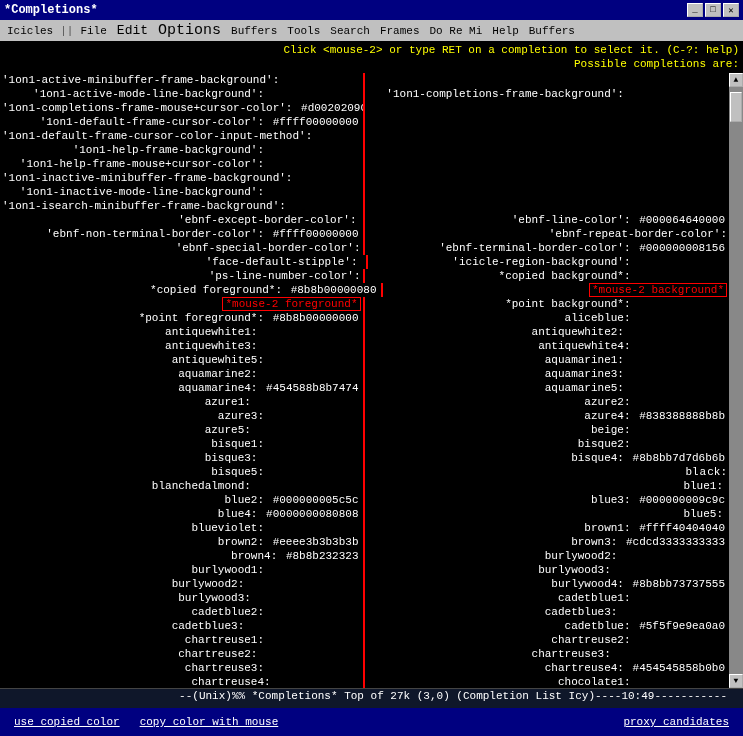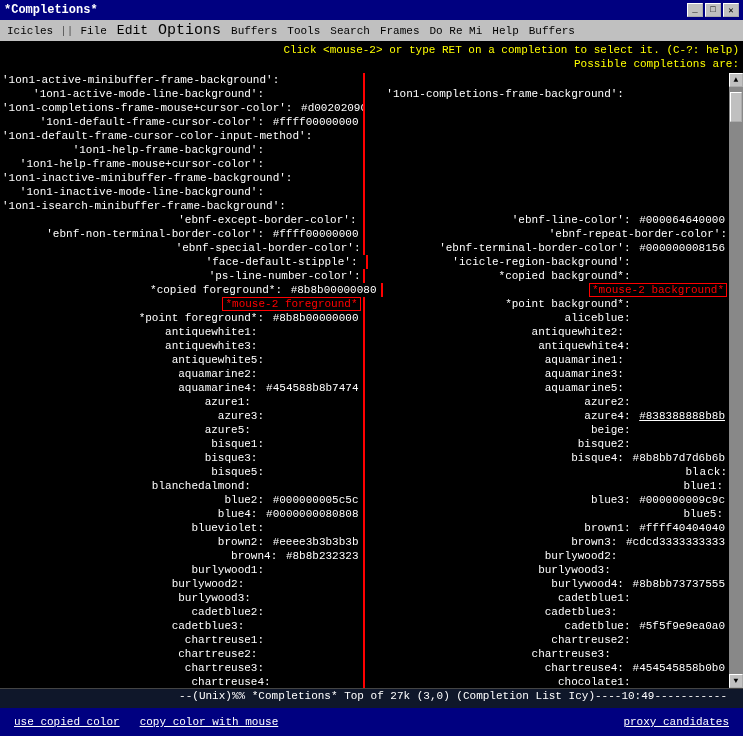--- a/index.html
+++ b/index.html
@@ -283,21 +283,21 @@
         <div style="flex:1;white-space:nowrap;overflow:hidden;padding-left:4px;">
           azure2: <span style="background:#e0e0eeeeeeee;color:#000;padding:0 2px;">#e0e0eeeeeeee</span>
         </div>
       </div>
 
       <div class="row">
         <div style="flex:1;white-space:nowrap;overflow:hidden;border-right:2px solid red;padding-right:2px;">
           azure3: <span style="background:#c1c1cdcdcdcd;color:#000;padding:0 2px;">#c1c1cdcdcdcd</span>
         </div>
         <div style="flex:1;white-space:nowrap;overflow:hidden;padding-left:4px;">
-          azure4: <span style="background:#838388888b8b;color:#fff;padding:0 2px;text-decoration:underline;">#838388888b8b</span>
+          azure4: <span style="background:#838388888b8b;color:#fff;padding:0 2px;">#838388888b8b</span>
         </div>
       </div>
 
       <div class="row">
         <div style="flex:1;white-space:nowrap;overflow:hidden;border-right:2px solid red;padding-right:2px;">
           azure5: <span style="background:#f0f0ffffffffff;color:#000;padding:0 2px;">#f0f0ffffffffff</span>
         </div>
         <div style="flex:1;white-space:nowrap;overflow:hidden;padding-left:4px;">
           beige: <span style="background:#f5f5f5f5dcdc;color:#000;padding:0 2px;">#f5f5f5f5dcdc</span>
         </div>

